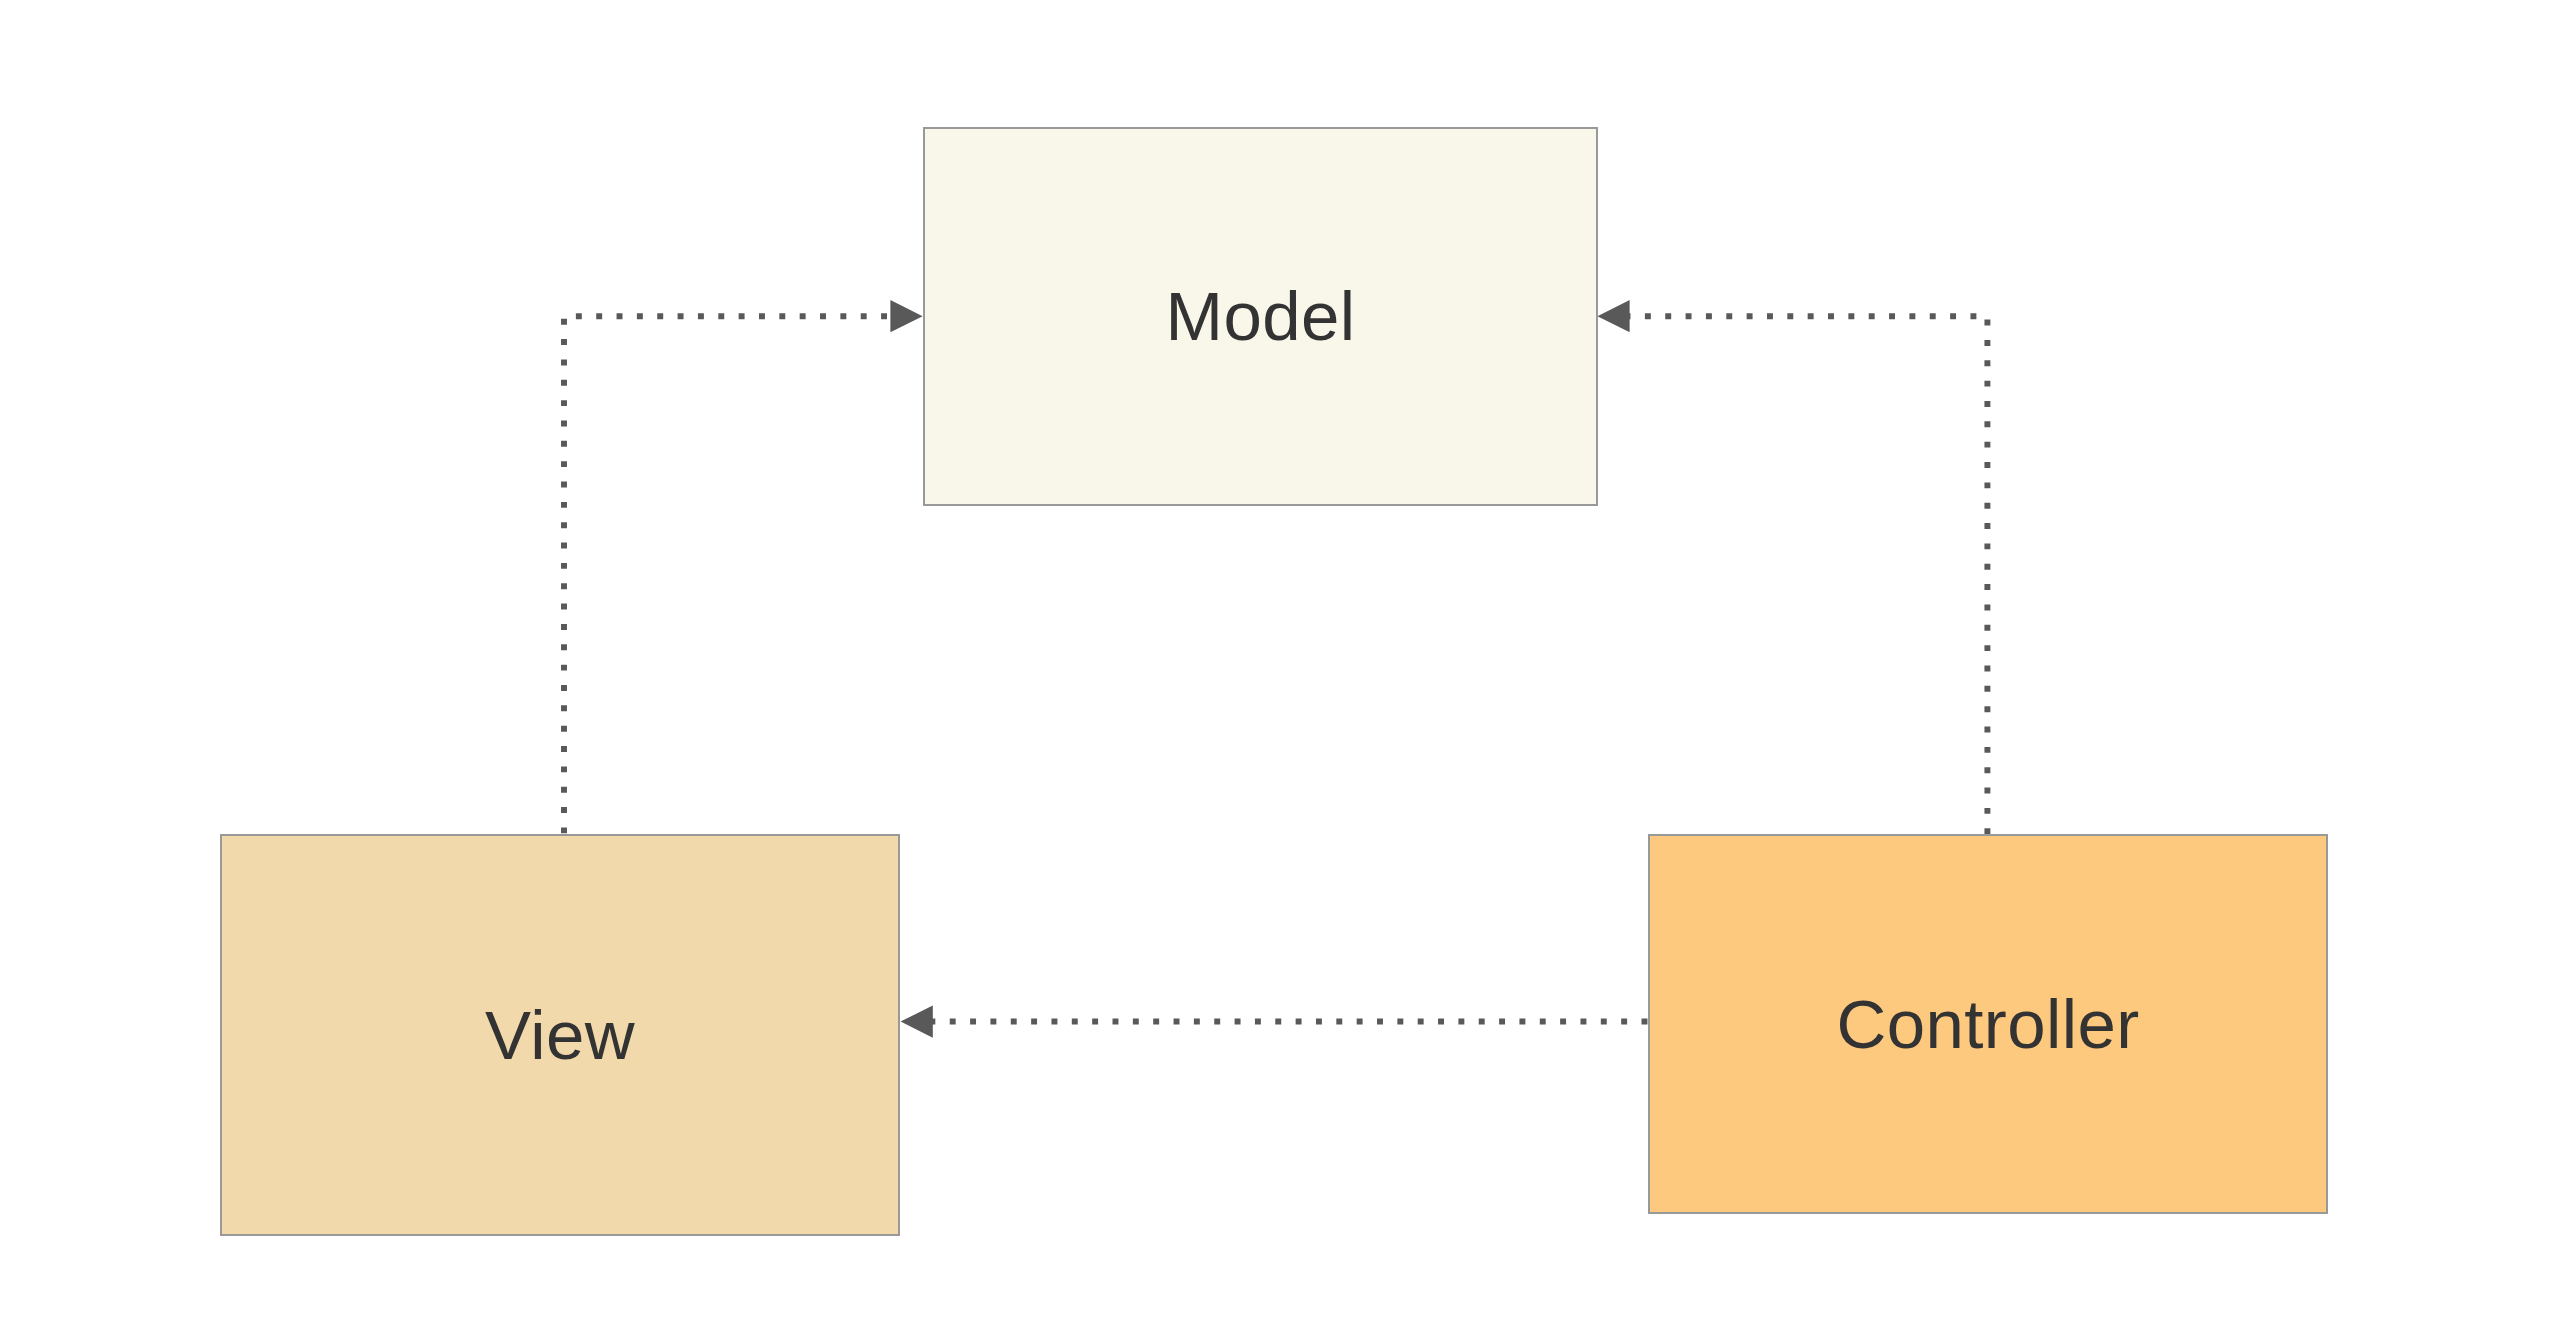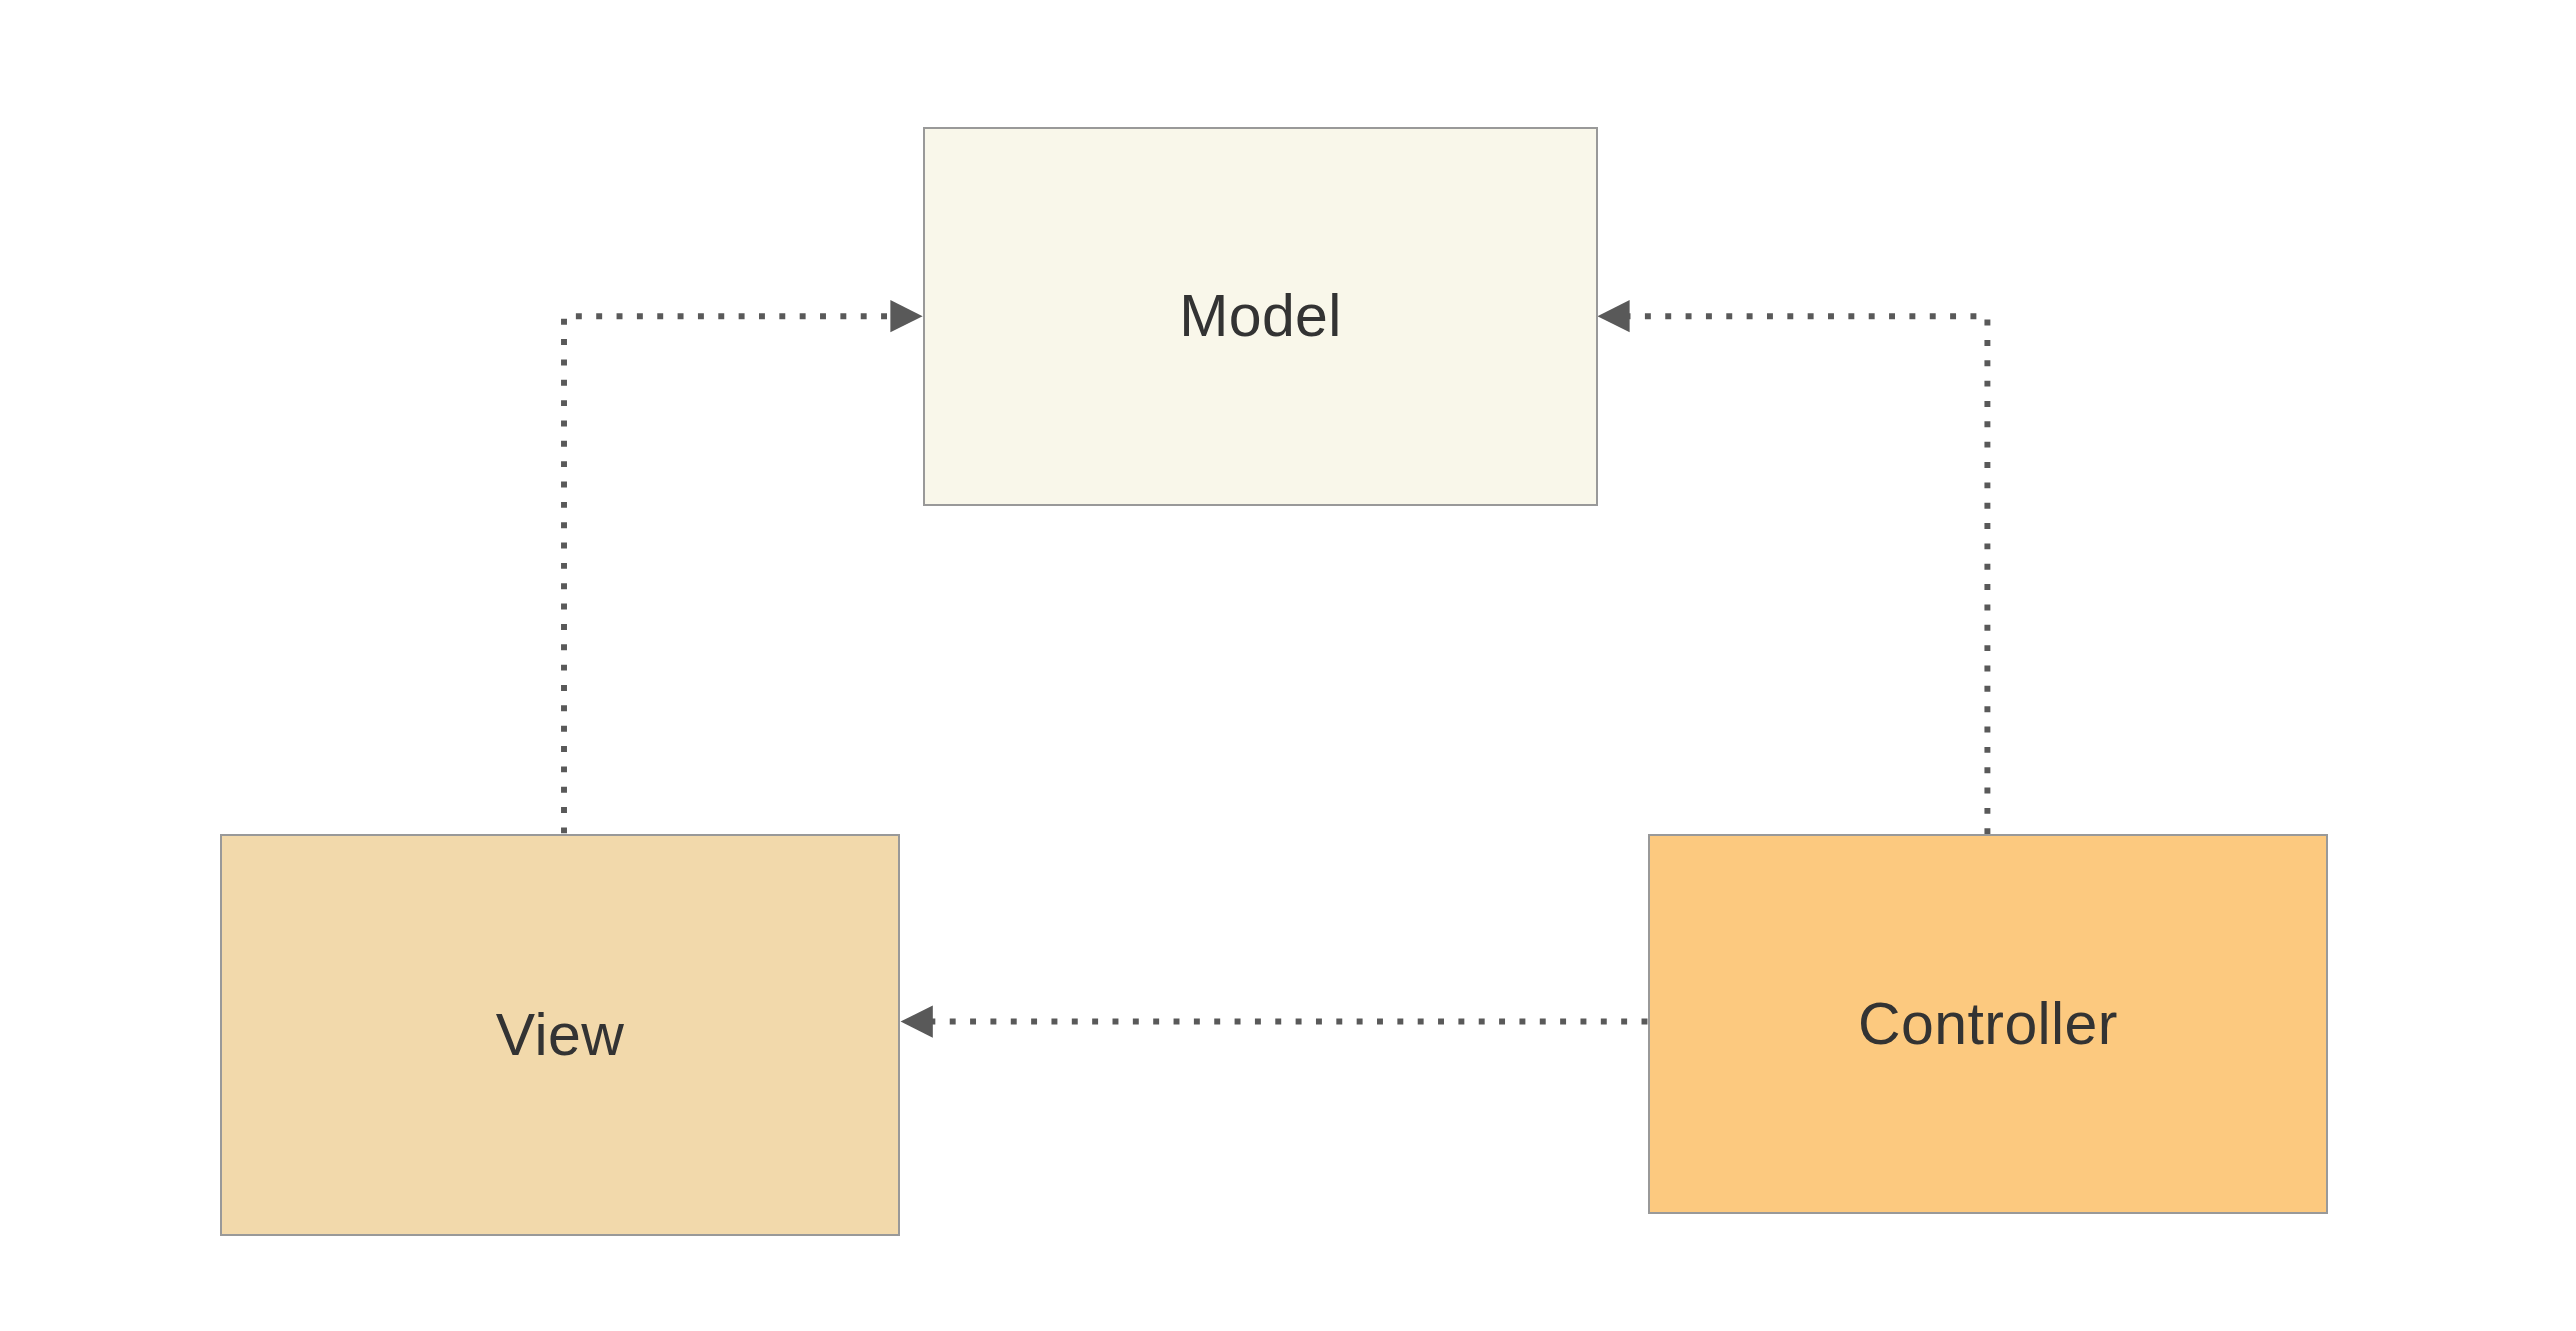--- a/index.html
+++ b/index.html
@@ -21,21 +21,21 @@
   .node {
     position: absolute;
     box-sizing: border-box;
     border: 2.5px solid #999999;
     display: flex;
     align-items: center;
     justify-content: center;
   }
   .node-label {
     font-family: "Liberation Sans", sans-serif;
-    font-size: 59px;
+    font-size: 69px;
     font-weight: 400;
     color: #333333;
     line-height: 1;
     letter-spacing: 0.4px;
     white-space: nowrap;
     user-select: none;
   }
   #node-model {
     left: 923px;
     top: 127px;

